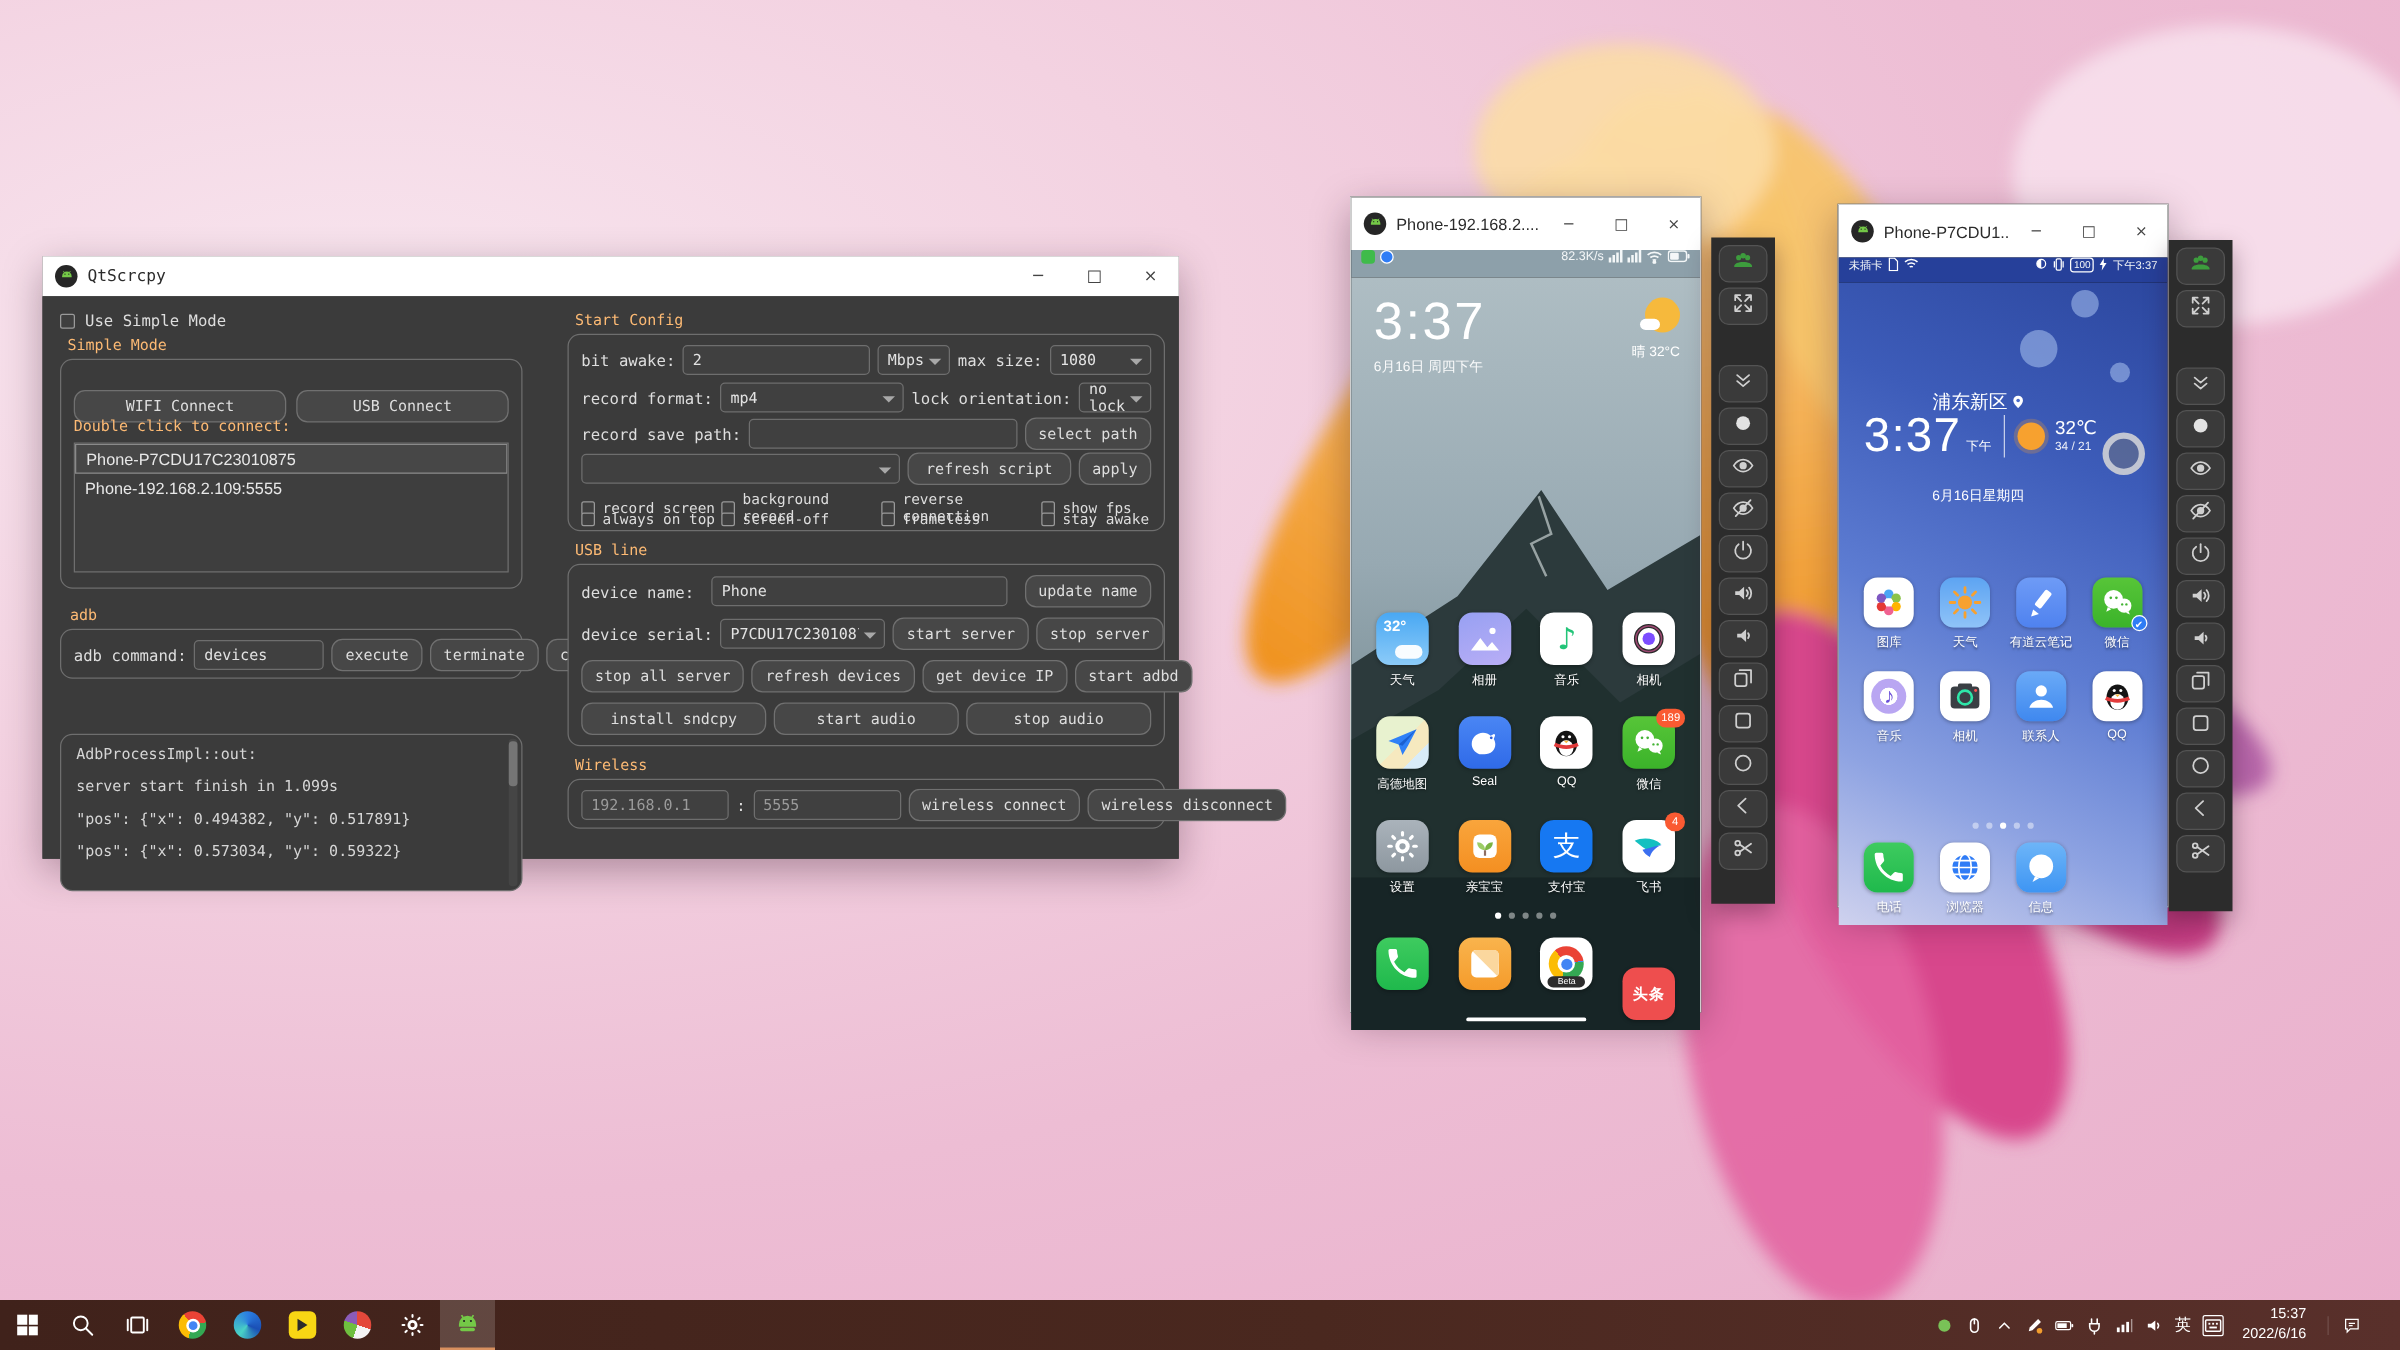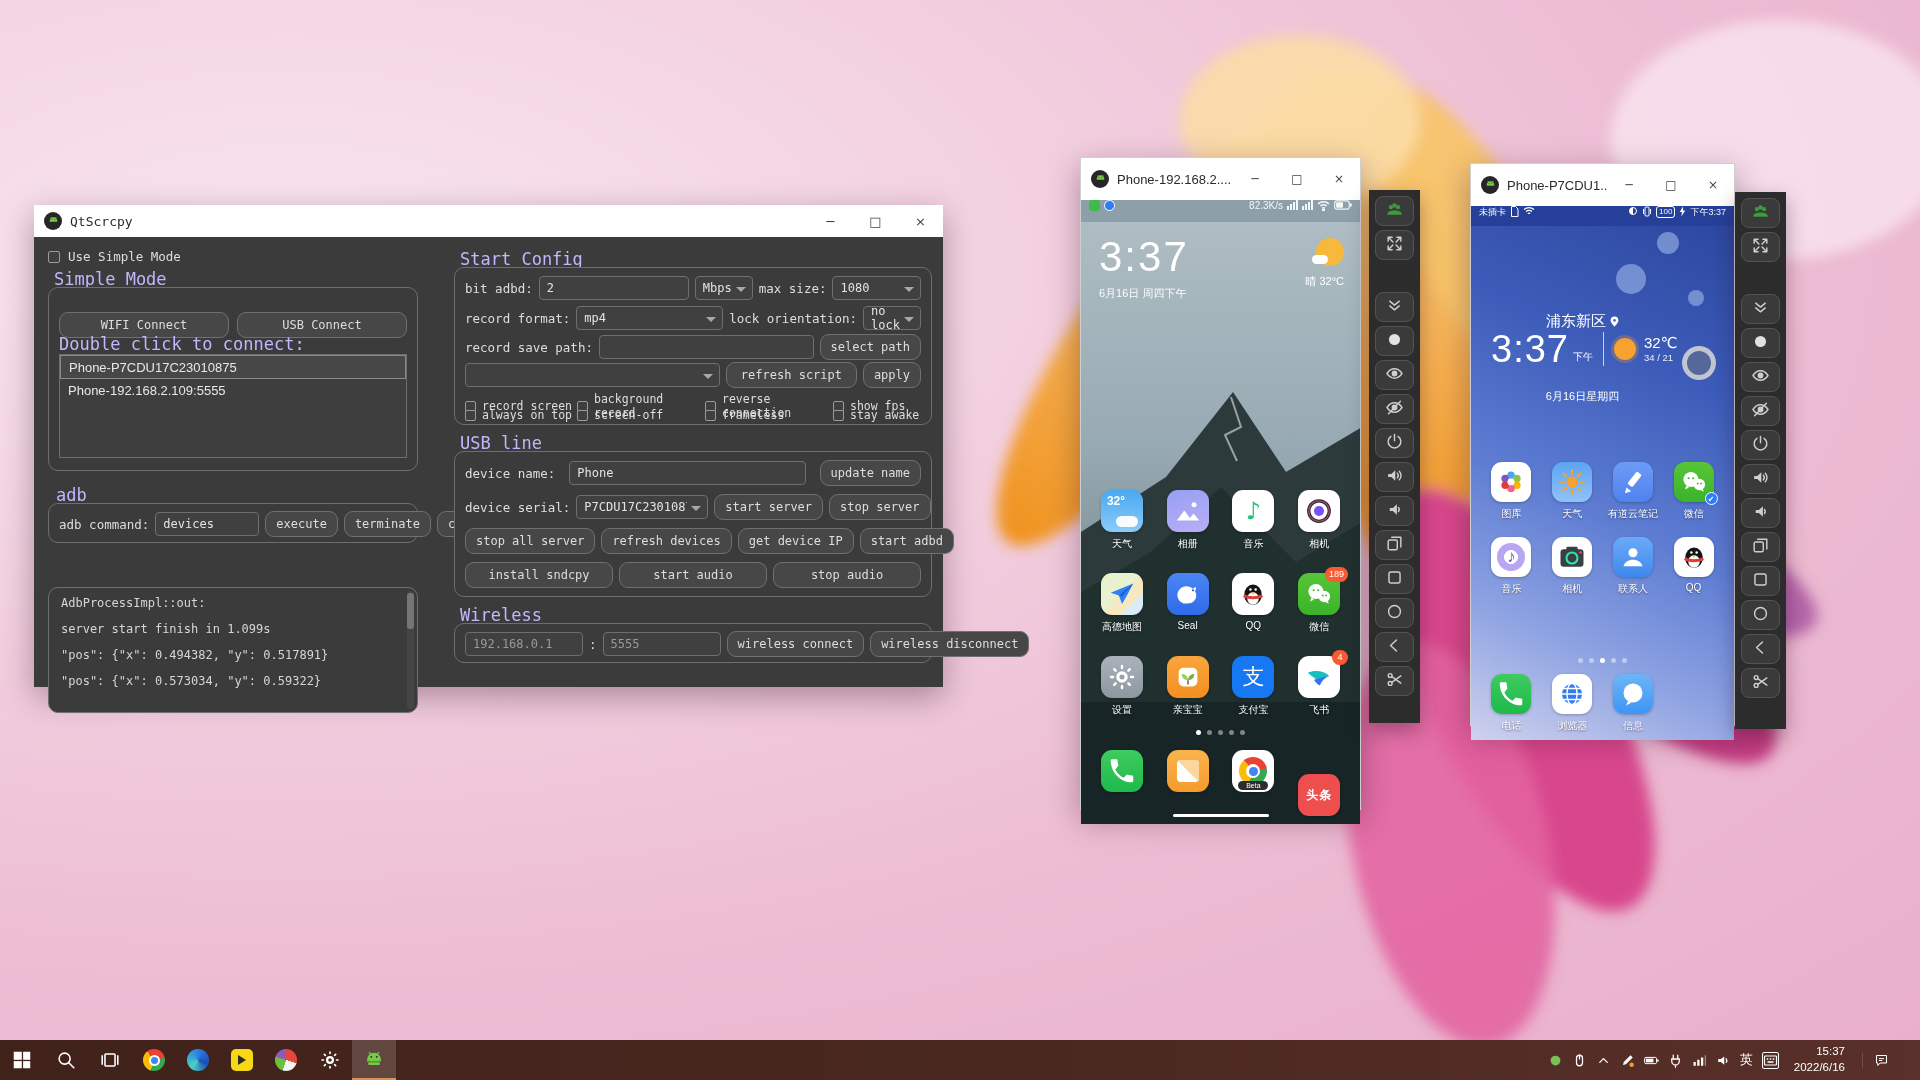--- a/index.html
+++ b/index.html
@@ -22,21 +22,21 @@
   .t-controls{ display:flex; height:100%; }
   .t-btn{ width:45px; height:100%; display:flex; align-items:center; justify-content:center;
     font-size:13px; color:#444; font-family:"DejaVu Sans",sans-serif; }
 
   
   #qt-window{ left:34px; top:205px; width:909px; height:482px;
     font-family:"DejaVu Sans Mono","Liberation Mono",monospace; color:#dedede; font-size:12.5px; }
   #qt-window .titlebar{ height:32px; }
   .qt-body{ position:absolute; left:0; top:32px; right:0; bottom:0; background:#3b3b3b; }
   .grp{ position:absolute; border:1px solid #6e6e6e; border-radius:10px; background:#3b3b3b; }
-  .grp-label{ position:absolute; font-size:17px; color:#c4b5fd; }
+  .grp-label{ position:absolute; font-size:12px; color:#fdba74; }
   .qbtn{ background:#474747; border:1px solid #707070; border-radius:9px; color:#dedede;
     font:12px "DejaVu Sans Mono",monospace; padding:4px 10px; height:26px; display:inline-flex;
     align-items:center; justify-content:center; white-space:nowrap; cursor:default; }
   .qinput{ background:#404040; border:1px solid #6e6e6e; border-radius:4px; color:#e3e3e3;
     font:12px "DejaVu Sans Mono",monospace; height:24px; padding:0 7px; outline:none; }
   .qinput.ghost{ color:#9a9a9a; }
   .combo{ position:relative; background:#404040; border:1px solid #6e6e6e; border-radius:4px;
     height:24px; display:flex; align-items:center; padding:0 20px 0 7px; font-size:12px; color:#e3e3e3; }
   .combo::after{ content:""; position:absolute; right:6px; top:10px; border:5px solid transparent;
     border-top-color:#a8a8a8; }
@@ -291,21 +291,21 @@
           <div class="log-line" style="top: 86px;">"pos": {"x": 0.573034, "y": 0.59322}</div>
         </div>
       <div id="log-scroll">
           <div id="log-thumb"></div>
         </div>
     </div>
 
     <div class="grp-label" style="left:426px; top:12px;">Start Config</div>
     <div class="grp" style="left:420px; top:30px; width:478px; height:158px;">
       <div class="row" style="left:10px; top:8px; right:10px; gap:6px;">
-        <span style="white-space:nowrap;">bit adbd:</span>
+        <span style="white-space:nowrap;">bit awake:</span>
         <input class="qinput" style="width: 150px;" value="2">
         <span class="combo" style="width:58px;">
             <span>Mbps</span>
           </span>
         <span style="white-space:nowrap;">max size:</span>
         <span class="combo" style="flex:1;">
             <span>1080</span>
           </span>
       </div>
       <div class="row" style="left:10px; top:38px; right:10px; gap:6px;">

